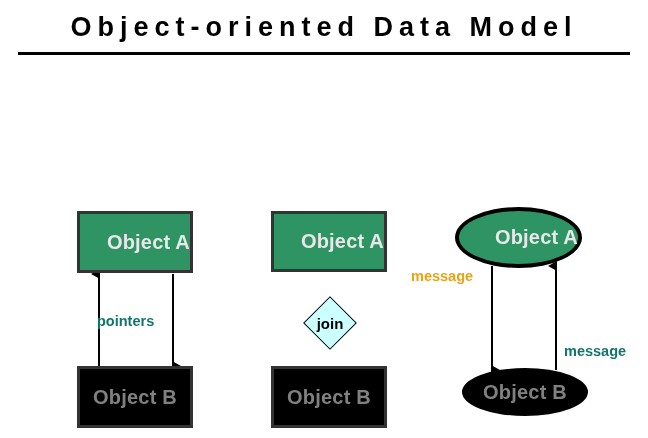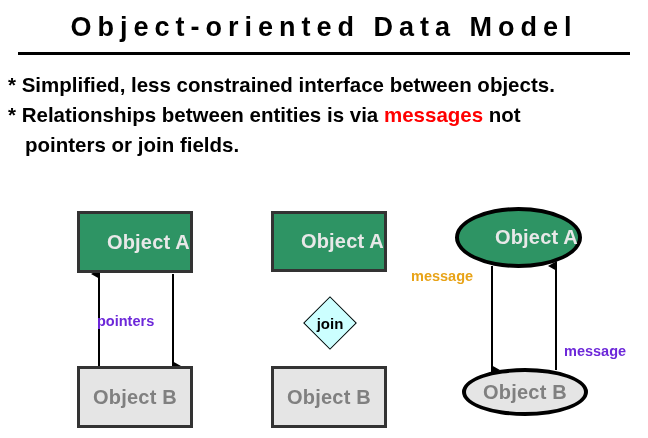--- a/index.html
+++ b/index.html
@@ -86,21 +86,21 @@
   }
   .rect-node {
     border: 3px solid #333333;
   }
   .node-green {
     background: #2e9464;
     color: #e8e8e8;
     justify-content: flex-end;
   }
   .node-yellow {
-    background: #e5e5e5;
+    background: #000000;
     color: #808080;
   }
   .ellipse-node {
     border: 4px solid #000000;
     border-radius: 50%;
   }
 
   .diamond {
     position: absolute;
     box-sizing: border-box;
@@ -117,45 +117,40 @@
     font-weight: bold;
     color: #000000;
   }
 
   .edge-label {
     position: absolute;
     font-size: 14.5px;
     font-weight: bold;
     white-space: nowrap;
   }
-  .label-purple { color: #6d28d9; }
+  .label-purple { color: #0f766e; }
   .label-orange { color: #e8a317; }
 
   svg.arrows {
     position: absolute;
     left: 0; top: 0;
     width: 648px;
     height: 438px;
   }
 </style>
 </head>
 <body>
 
 <div id="slide">
 
   <div id="title-block">
     <div id="slide-title">Object-oriented Data Model</div>
   </div>
   <div id="title-rule"></div>
 
-  <div id="bullets">
-    <div class="bullet-line">* Simplified, less constrained interface between objects.</div>
-    <div class="bullet-line"><span>* Relationships between entities is via </span><span class="hl-red">messages</span><span> not</span></div>
-    <div class="bullet-line indented">pointers or join fields.</div>
-  </div>
 
   <div id="diagram">
 
     <svg class="arrows" viewBox="0 0 648 438" xmlns="http://www.w3.org/2000/svg">
       <defs>
         <marker id="ah-up" markerWidth="10" markerHeight="10" refX="5" refY="8" orient="auto" markerUnits="userSpaceOnUse">
           <path d="M5,0 L10,9 L0,9 Z" fill="#000000"></path>
         </marker>
         <marker id="ah-down" markerWidth="10" markerHeight="10" refX="5" refY="8" orient="auto" markerUnits="userSpaceOnUse">
           <path d="M5,0 L10,9 L0,9 Z" fill="#000000"></path>

